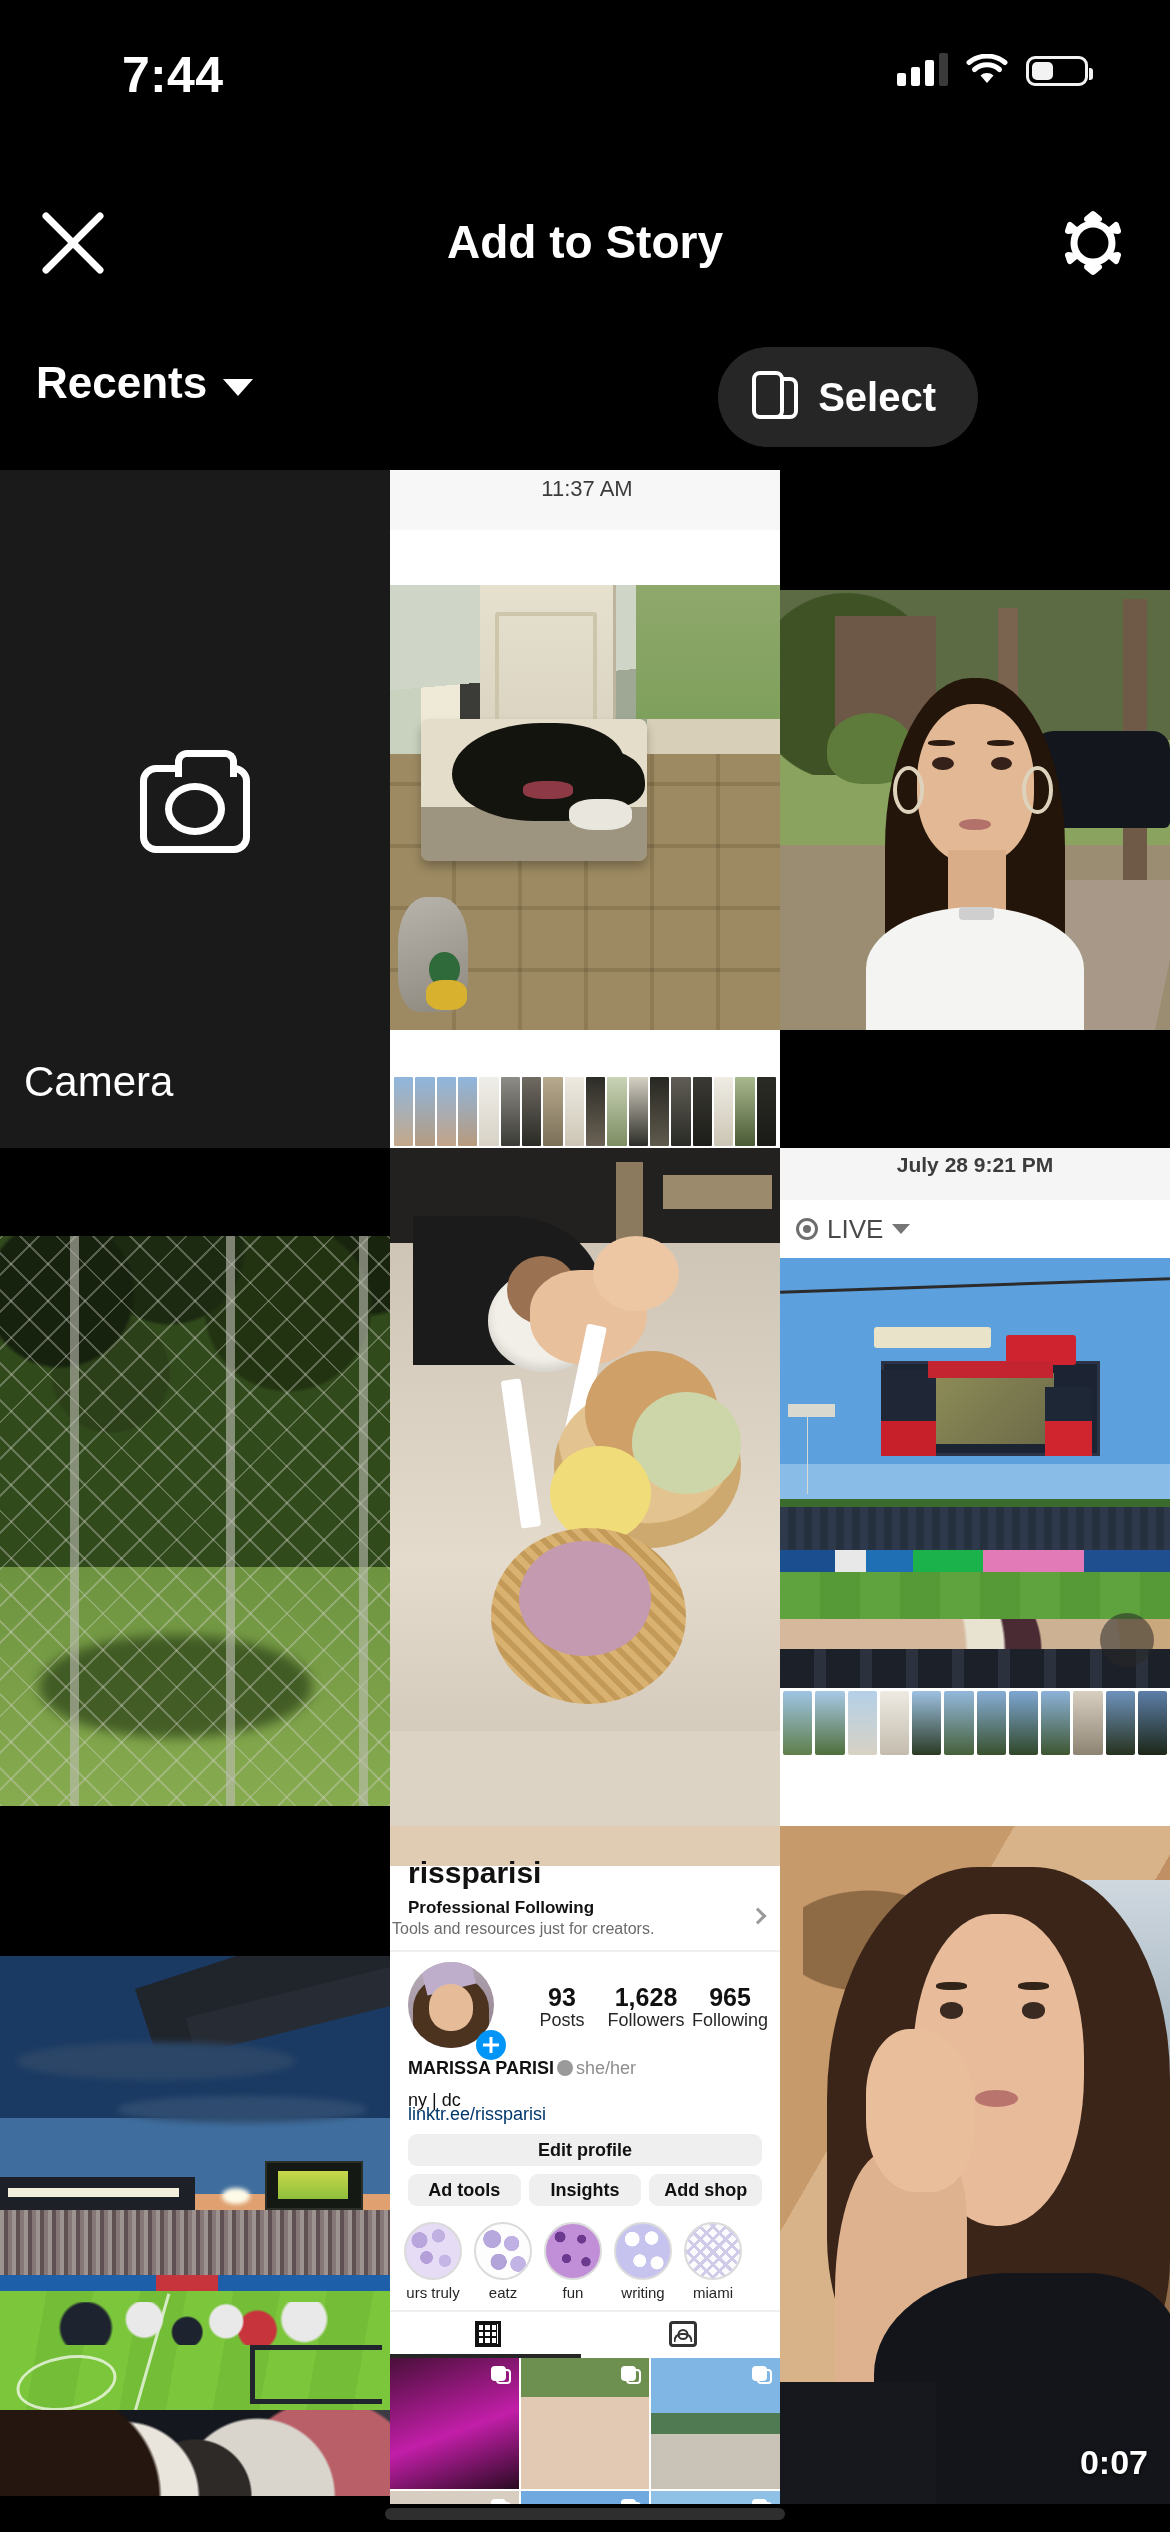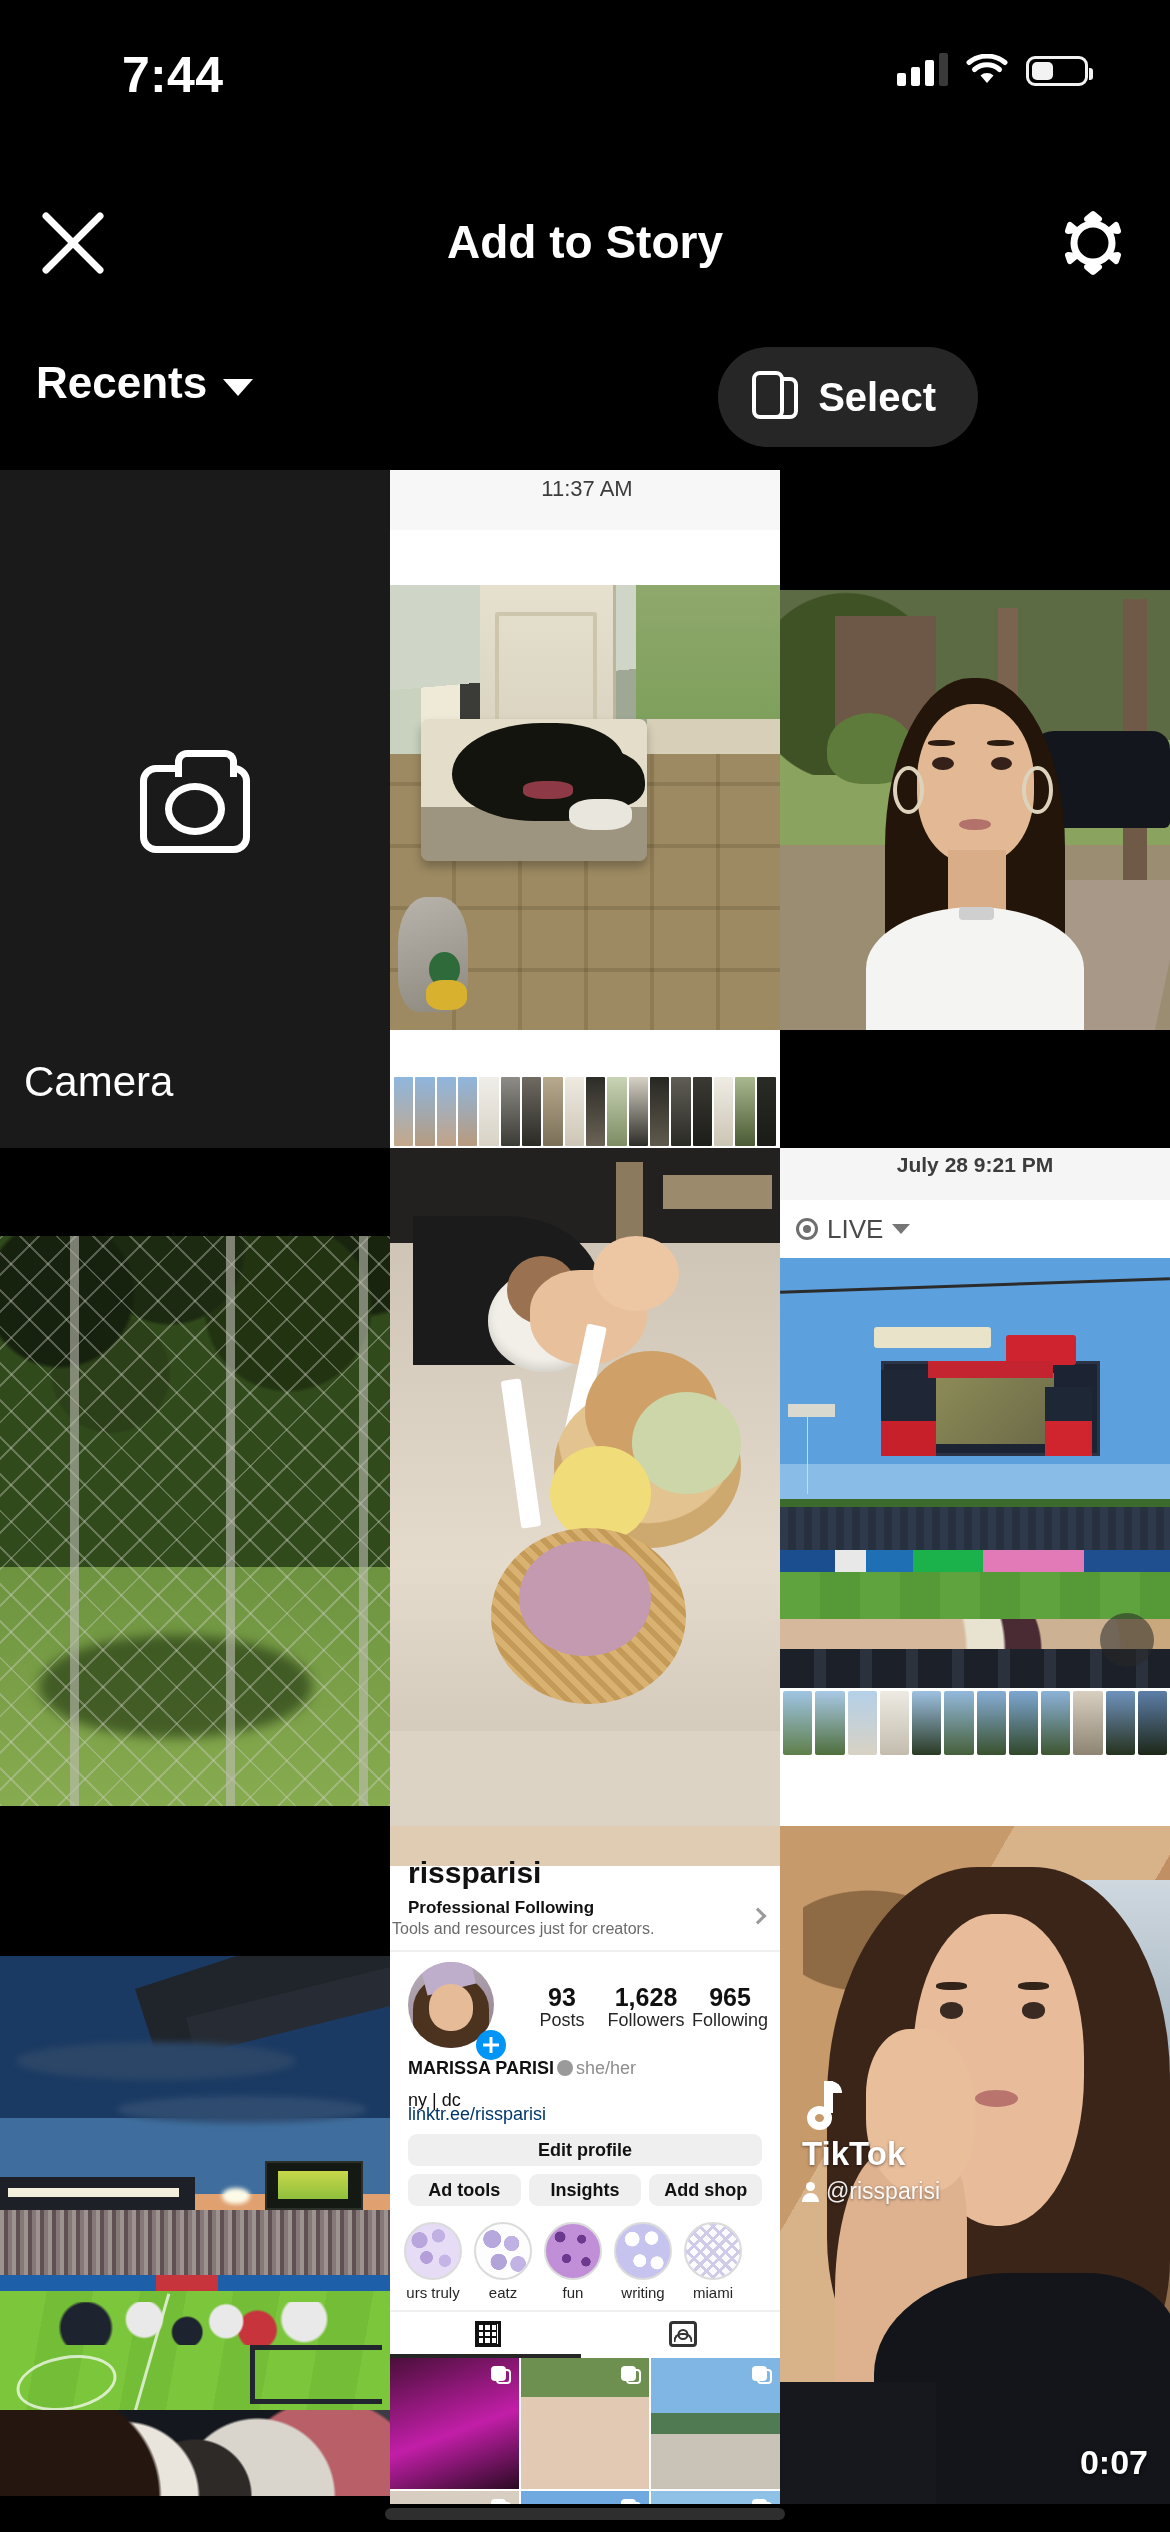--- a/index.html
+++ b/index.html
@@ -694,34 +694,20 @@
           <div class="face"></div>
         <div class="brow l"></div>
           <div class="brow r"></div>
         <div class="eye l"></div>
           <div class="eye r"></div>
         <div class="lips"></div>
         <div class="arm"></div>
           <div class="hand"></div>
         <div class="shirt"></div>
           <div class="shirt2"></div>
-        <div class="tt-wm">
-          <div class="tt-note">
-            <span class="cy"></span>
-              <span class="rd"></span>
-            <span class="ball"></span>
-              <span class="stem"></span>
-              <span class="hook"></span>
-          </div>
-          <div class="tt-lbl">TikTok</div>
-          <div class="tt-handle">
-            <span class="person"></span>
-            <span class="at">@rissparisi</span>
-          </div>
-        </div>
         <div class="dur">0:07</div>
       </div>
     </div>
 
   </div>
 
   <div class="home-ind"></div>
 </div>
 
 </body></html>

